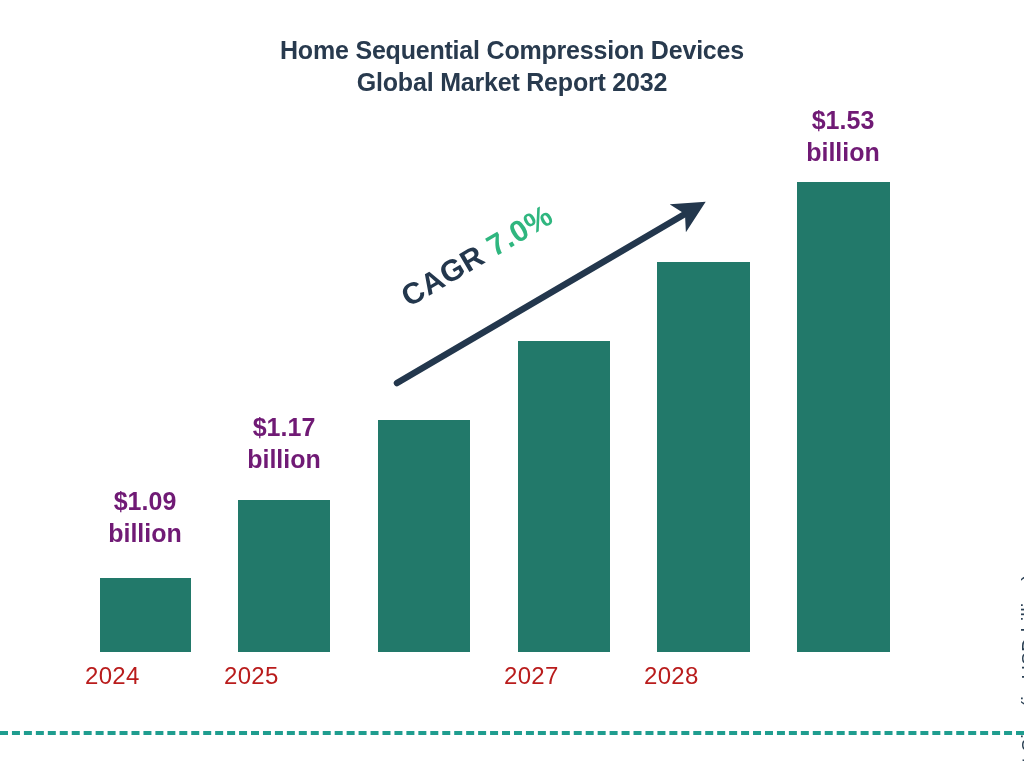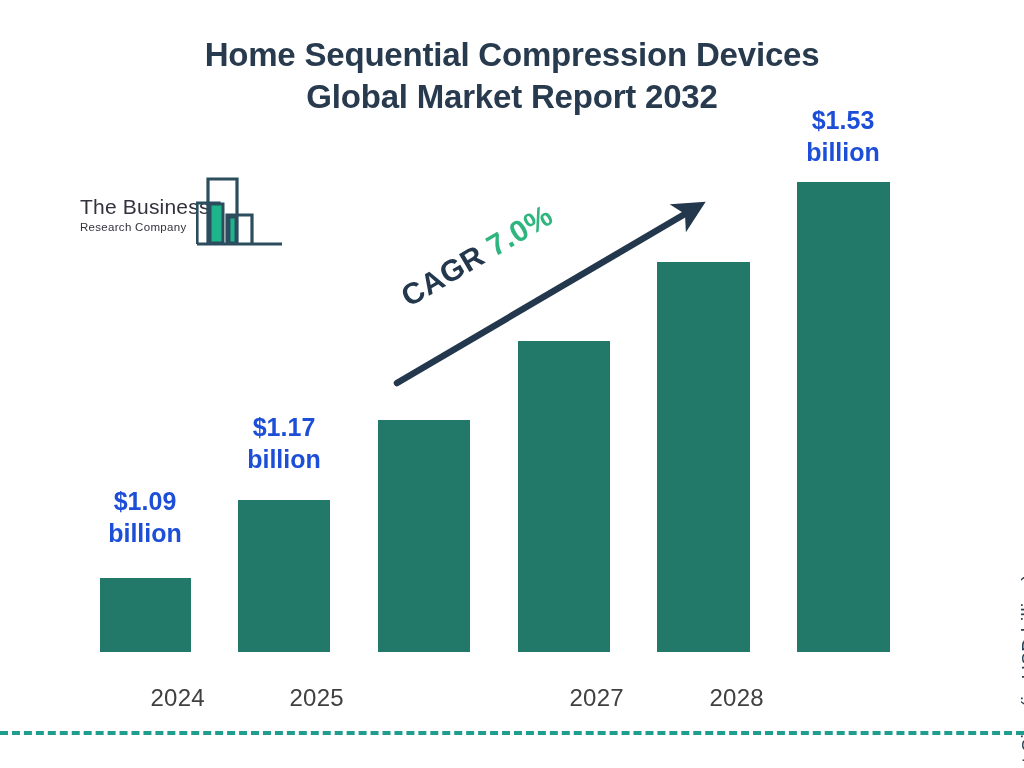--- a/index.html
+++ b/index.html
@@ -24,21 +24,21 @@
 
   
   .title-block {
     position: absolute;
     left: 0;
     top: 34px;
     width: 1024px;
     text-align: center;
     color: #283a4e;
     font-weight: bold;
-    font-size: 33px;
+    font-size: 25px;
     line-height: 1.28;
     letter-spacing: -0.2px;
   }
   .title-line { display: block; }
 
   
   .logo {
     position: absolute;
     left: 80px;
     top: 176px;
@@ -79,35 +79,35 @@
     left: 0; top: 0;
     width: 1024px;
     height: 768px;
   }
   .bar {
     position: absolute;
     background: #22796a;
   }
   .bar-label {
     position: absolute;
-    color: #1d4ed8;
+    color: #701a75;
     font-weight: bold;
     font-size: 25px;
     line-height: 1.28;
     text-align: center;
     white-space: nowrap;
   }
   .bar-label .lbl-line { display: block; }
 
   .xtick {
     position: absolute;
-    top: 684px;
-    color: #404040;
+    top: 662px;
+    color: #b91c1c;
     font-size: 24px;
-    text-align: right;
+    text-align: left;
     letter-spacing: 0.3px;
   }
 
   .ylabel {
     position: absolute;
     right: 6px;
     top: 330px;
     color: #2b4054;
     font-size: 19.5px;
     transform-origin: right top;
@@ -152,39 +152,20 @@
 </head>
 <body>
 
 <div class="canvas">
 
   <div class="title-block">
     <span class="title-line">Home Sequential Compression Devices</span>
     <span class="title-line">Global Market Report 2032</span>
   </div>
 
-  <div class="logo">
-    <div class="logo-text">
-      <div class="logo-text-main">The Business</div>
-      <div class="logo-text-sub">Research Company</div>
-    </div>
-    <div class="logo-mark">
-      <svg width="94" height="74" viewBox="0 0 94 74" xmlns="http://www.w3.org/2000/svg">
-
-        <g fill="none" stroke="#2b4d5e" stroke-width="3.2">
-          <path d="M1,70 L1,29 L23,29 L23,70"></path>
-          <path d="M12,70 L12,5 L41,5 L41,70"></path>
-          <path d="M31,70 L31,41 L56,41 L56,70"></path>
-          <path d="M1,70 L86,70"></path>
-        </g>
-        <rect x="14" y="30" width="13" height="39" fill="#1fb58c" stroke="#2b4d5e" stroke-width="3"></rect>
-        <rect x="33" y="43" width="7" height="26" fill="#1fb58c" stroke="#2b4d5e" stroke-width="3"></rect>
-      </svg>
-    </div>
-  </div>
 
   <div class="plot">
 
     <div class="bar" style="left:100px; width:91px; top:578px; height:74px;"></div>
     <div class="bar" style="left:238px; width:92px; top:500px; height:152px;"></div>
     <div class="bar" style="left:378px; width:92px; top:420px; height:232px;"></div>
     <div class="bar" style="left:518px; width:92px; top:341px; height:311px;"></div>
     <div class="bar" style="left:657px; width:93px; top:262px; height:390px;"></div>
     <div class="bar" style="left:797px; width:93px; top:182px; height:470px;"></div>
 

